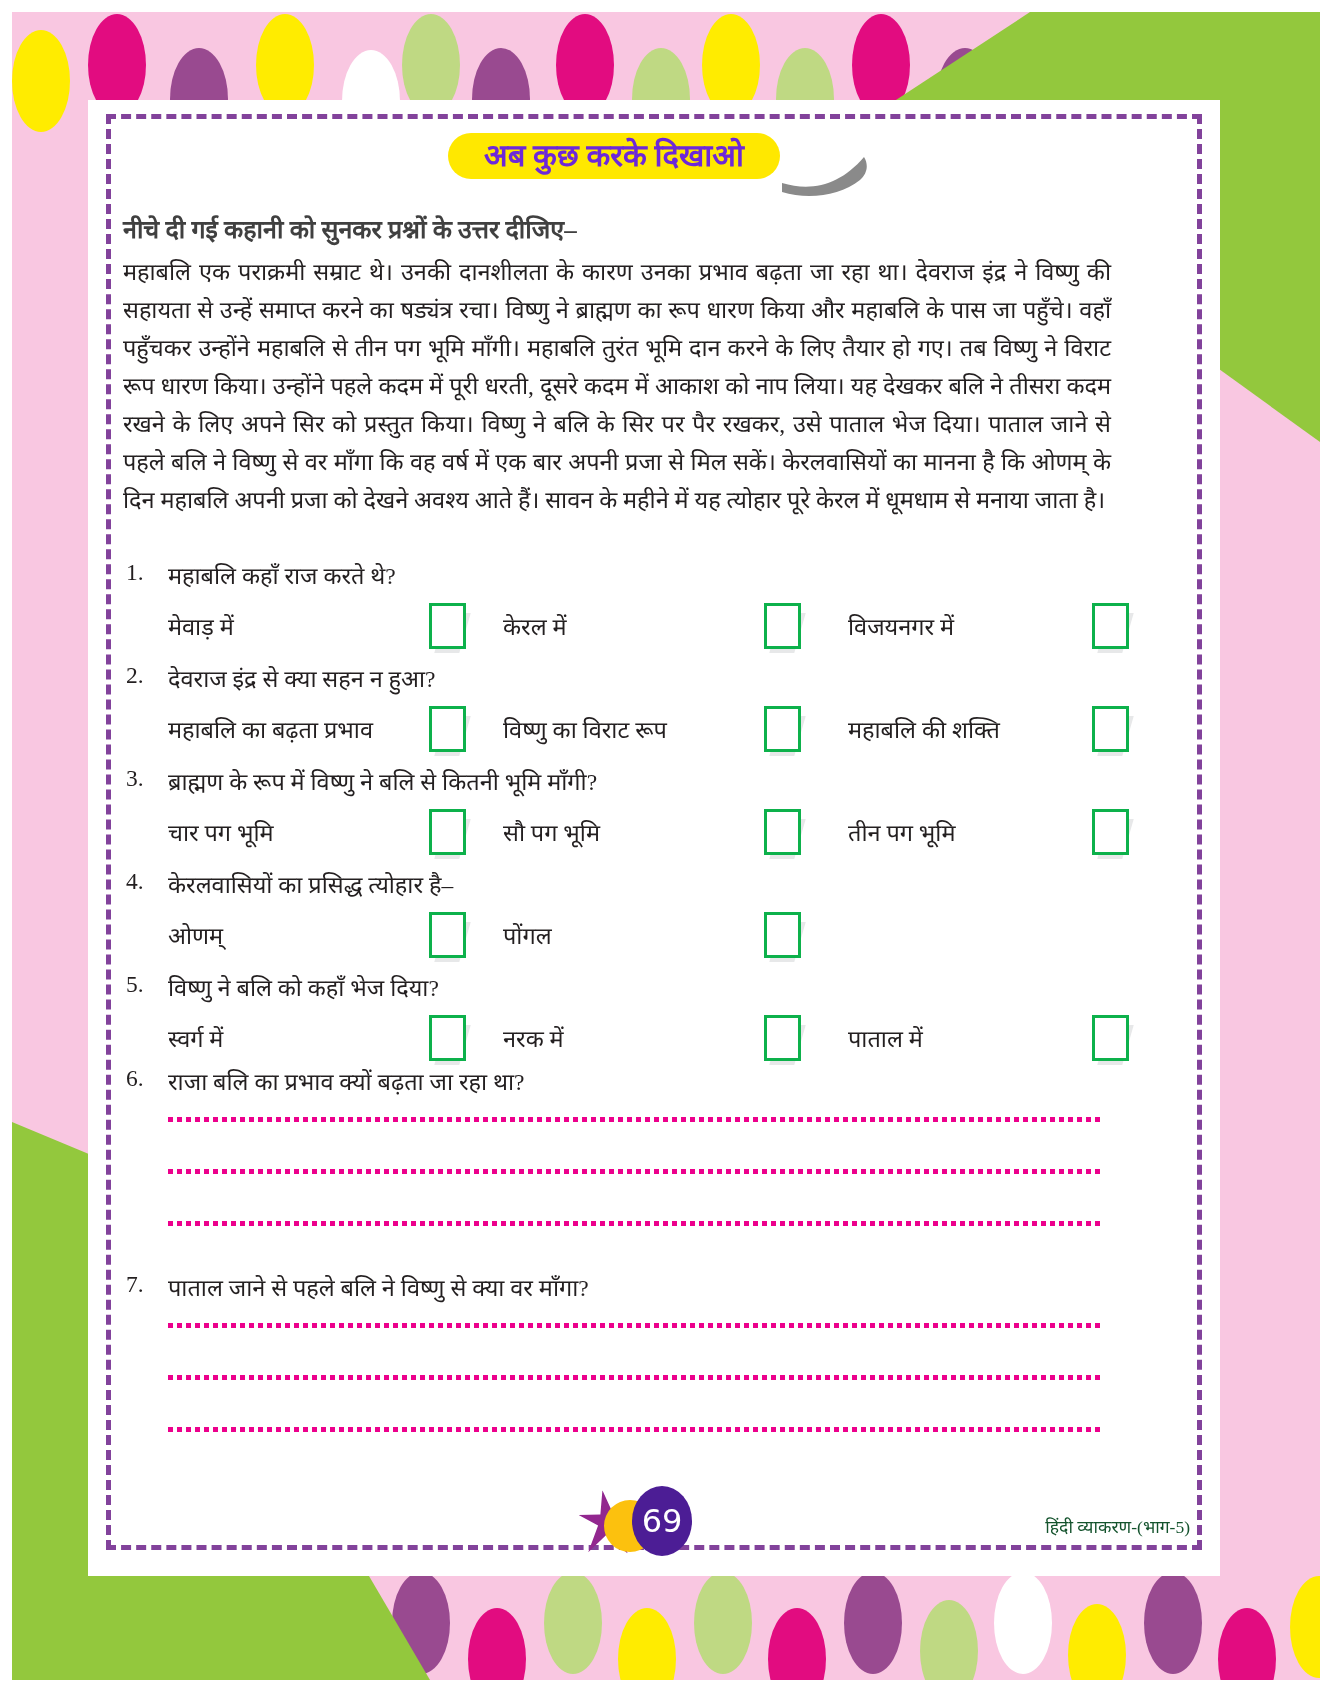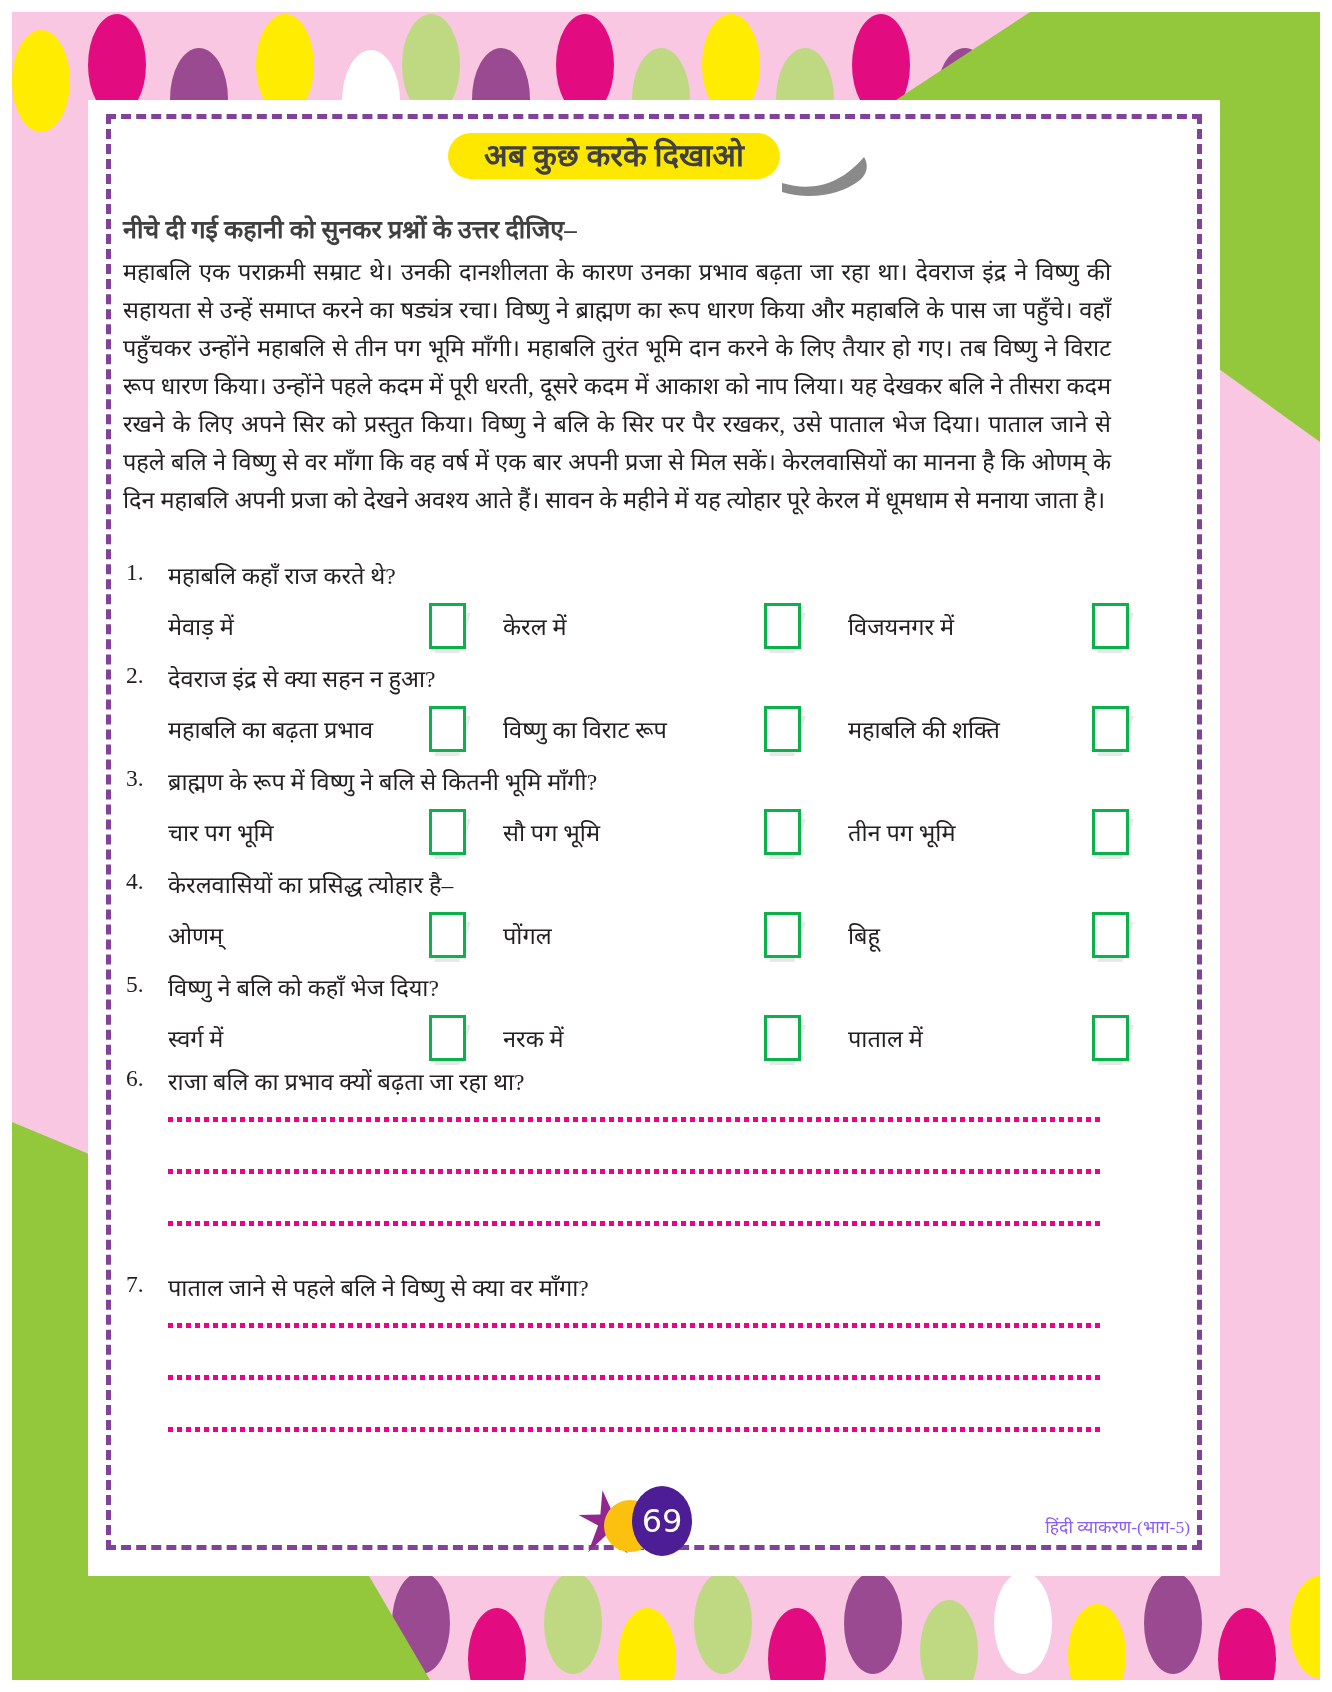--- a/index.html
+++ b/index.html
@@ -28,21 +28,21 @@
   }
   .dashed{
     position:absolute;left:18px;top:14px;width:1096px;height:1436px;
     border:5px dashed #82429b;box-sizing:border-box;
   }
   
   .banner-row{height:52px;margin-top:14px;display:flex;justify-content:center}
   .banner{
     position:relative;transform:translateX(-40px);
     background:#ffe800;border-radius:23px;height:46px;line-height:46px;
-    padding:0 36px;font-size:31px;font-weight:bold;color:#404040;white-space:nowrap;
+    padding:0 36px;font-size:31px;font-weight:bold;color:#6d28d9;white-space:nowrap;
   }
   .swoosh{position:absolute;right:-64px;bottom:-5px;z-index:-0;line-height:0}
   
   .instruction{margin:26px 0 0 12px;font-size:25px;font-weight:bold;color:#404040}
   .story{
     margin:8px 0 0 12px;width:988px;font-size:23.5px;line-height:38px;color:#231f20;
     text-align:justify;
   }
   
   .q{display:flex;margin:13px 0 0 15px;font-size:23.5px;color:#231f20}
@@ -71,21 +71,21 @@
     clip-path:polygon(50% 0%,63% 36%,100% 28%,70% 58%,80% 100%,45% 68%,8% 90%,33% 52%,0% 32%,40% 36%);
     transform:rotate(-8deg);
   }
   .ycirc{position:absolute;left:24px;top:14px;width:52px;height:52px;border-radius:50%;background:#fcc10e}
   .bcirc{
     position:absolute;left:52px;top:0;width:60px;height:70px;border-radius:50%;background:#4c1d95;
     display:flex;align-items:center;justify-content:center;
     color:#fff;font-family:"DejaVu Sans","Liberation Sans",sans-serif;font-size:32px;
   }
   .footer{
-    position:absolute;right:30px;top:1414px;font-size:17.5px;color:#8b5cf6;white-space:nowrap;
+    position:absolute;right:30px;top:1414px;font-size:17.5px;color:#14532d;white-space:nowrap;
   }
 </style>
 </head>
 <body>
 
 <div class="bg">
   <div id="ovals">
       <div class="oval" style="left: 0px; top: 18px; width: 58px; height: 102px; background: rgb(255, 236, 0);"></div>
       <div class="oval" style="left: 76px; top: 2px; width: 58px; height: 102px; background: rgb(226, 12, 128);"></div>
       <div class="oval" style="left: 158px; top: 36px; width: 58px; height: 102px; background: rgb(153, 74, 144);"></div>
@@ -243,27 +243,20 @@
         </div>
       <div></div>
       <div class="opt">
           <span>पोंगल</span>
         <span class="boxw">
             <span class="box-shadow"></span>
             <span class="box"></span>
           </span>
         </div>
       <div></div>
-      <div class="opt">
-          <span>बिहू</span>
-        <span class="boxw">
-            <span class="box-shadow"></span>
-            <span class="box"></span>
-          </span>
-        </div>
     </div>
 
     <div class="q">
       <span class="qnum">5.</span>
       <span>विष्णु ने बलि को कहाँ भेज दिया?</span>
     </div>
     <div class="opts">
       <div class="opt">
           <span>स्वर्ग में</span>
         <span class="boxw">

